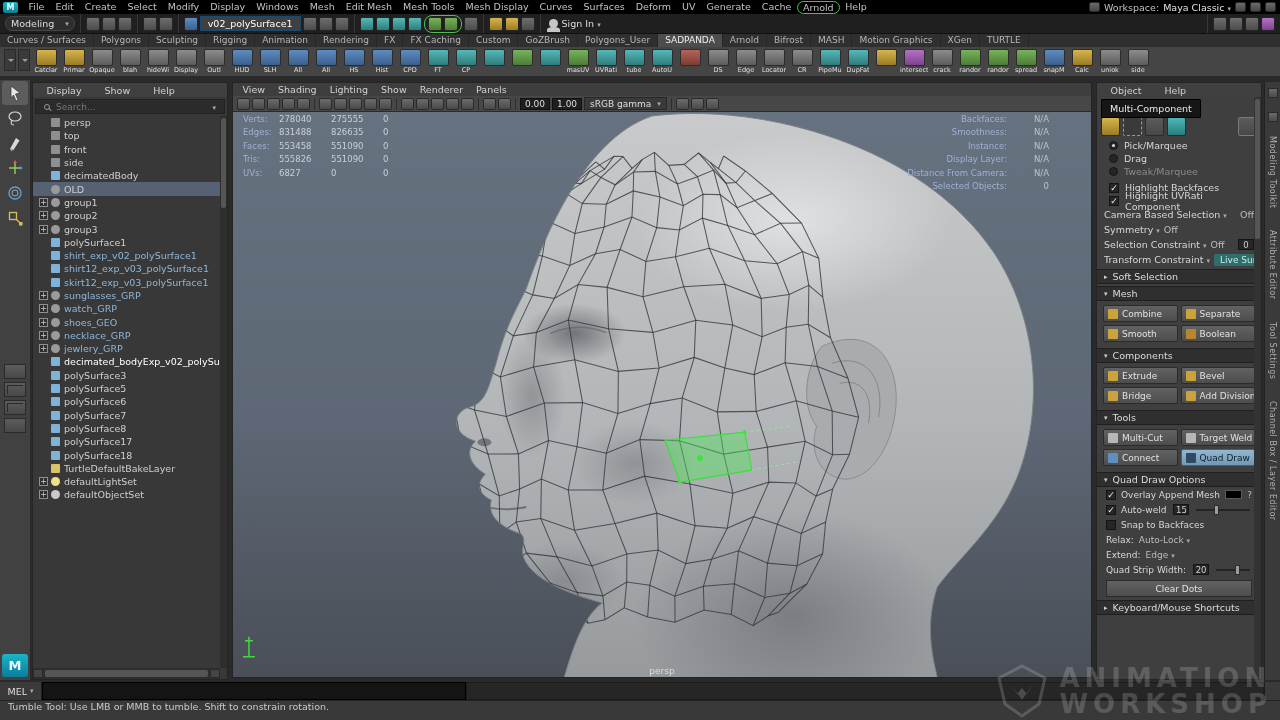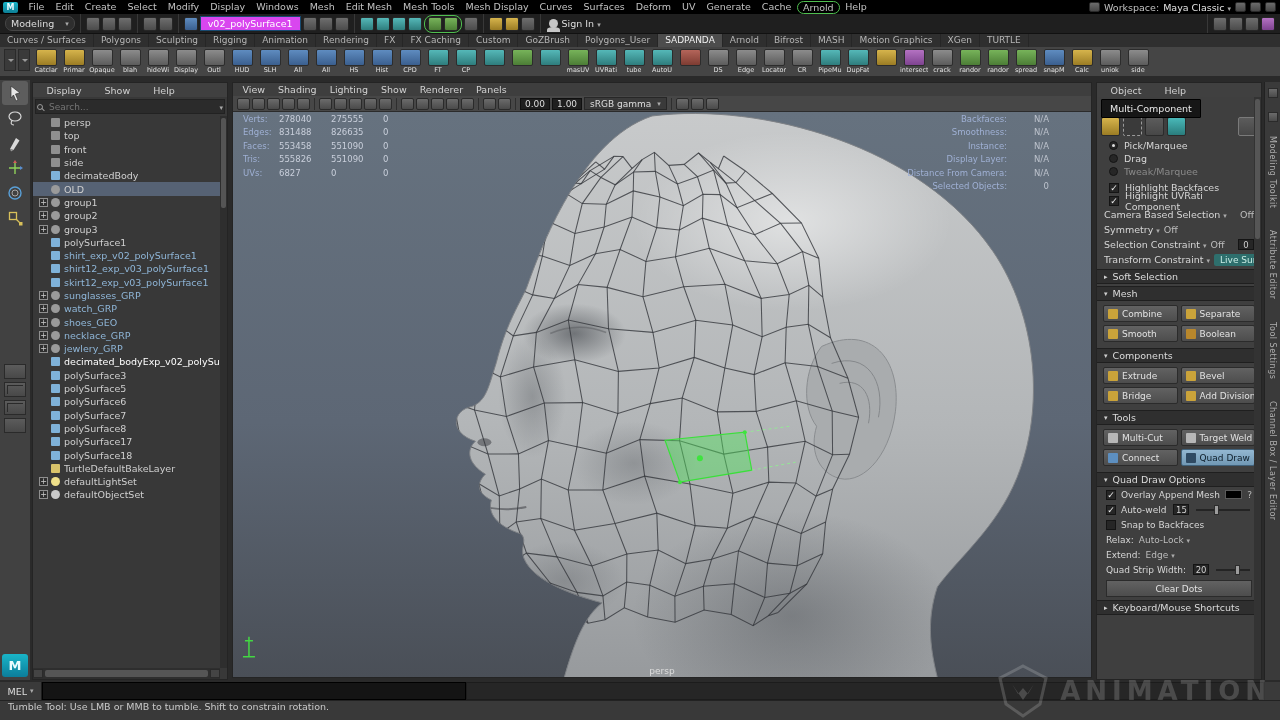--- a/index.html
+++ b/index.html
@@ -24,21 +24,21 @@
   .slgrp{display:flex;align-items:center;gap:2px;padding:0 5px;height:100%;border-right:1px solid #383838}
   .modebox{display:flex;align-items:center;gap:8px;background:#2e2e2e;border:1px solid #454545;
            padding:1px 5px;border-radius:7px;color:#ddd}
   .dd::after{content:"\25BE";font-size:7px;color:#aaa;margin-left:3px}
   .icn13{width:14px;height:14px;background:linear-gradient(#6e6e6e,#4b4b4b);border:1px solid #262626;border-radius:2px}
   .c-teal{background:linear-gradient(#55b8b8,#2e7d7d)}
   .c-blue{background:linear-gradient(#5f8cc0,#3a5f8f)}
   .c-yel{background:linear-gradient(#d6b44c,#9b7c24)}
   .c-grn{background:linear-gradient(#77b35a,#4c7e36)}
   .c-mag{background:linear-gradient(#b472c2,#7e4390)}
-  .selfield{background:#d946ef;border:1px solid #174a6e;color:#fff;padding:1px 7px;font-size:9.5px}
+  .selfield{background:#404040;border:1px solid #174a6e;color:#fff;padding:1px 7px;font-size:9.5px}
   .hlbox{display:flex;gap:2px;border:1px solid #4fbf4f;border-radius:8px;padding:1px 3px}
   .signin{display:flex;align-items:center;gap:4px;padding:0 8px;color:#ddd}
   .person{width:9px;height:9px;border-radius:50%;background:#c6c6c6;position:relative}
   .person::after{content:"";position:absolute;left:-2px;top:8px;width:13px;height:5px;border-radius:50% 50% 0 0;background:#c6c6c6}
 
   
   #shelftabs{position:absolute;left:0;top:34px;width:1280px;height:13px;background:#2f2f2f;
              display:flex;align-items:stretch;font-size:9px;color:#b5b5b5;overflow:hidden}
   .stab{padding:0 7px;line-height:13px;border-right:1px solid #262626;white-space:nowrap;cursor:default}
   .stab.active{background:#4d4d4d;color:#efefef}
@@ -58,21 +58,21 @@
   .tool.seltool{background:#5d5d5d}
   .lay{width:22px;height:15px;border:1px solid #2a2a2a;background:linear-gradient(#5c5c5c,#484848);margin:3px auto;position:relative}
   .lay.split::after{content:"";position:absolute;inset:2px;border-left:1px solid #2a2a2a;border-top:1px solid #2a2a2a}
   .mayalogo{position:absolute;bottom:3px;left:2px;width:26px;height:23px;border-radius:3px;
             background:linear-gradient(#19b5c8,#0c7典a);background:linear-gradient(#19b5c8,#0c7d9a);
             color:#eafcff;font-weight:bold;font-size:13px;display:flex;align-items:center;justify-content:center}
 
   
   #outliner{position:absolute;left:32px;top:82px;width:196px;height:598px;background:#383838;border:1px solid #242424}
   .panelmenus{display:flex;gap:12px;padding:1px 8px;background:#404040;font-size:9.5px;color:#d0d0d0;height:14px;align-items:center}
-  .ol-search{display:flex;align-items:center;background:#2b2b2b;margin:2px;border:1px solid #222;height:15px;padding:0 1px;gap:4px}
+  .ol-search{display:flex;align-items:center;background:#2b2b2b;margin:2px;border:1px solid #222;height:15px;padding:0 8px;gap:4px}
   .mag{width:6px;height:6px;border:1px solid #999;border-radius:50%;position:relative;flex:0 0 auto}
   .mag::after{content:"";position:absolute;width:4px;height:1px;background:#999;transform:rotate(45deg);right:-3px;bottom:-1px}
   .ol-search input{flex:1;background:transparent;border:none;outline:none;color:#bbb;font-size:9px;font-family:inherit}
   .ol-search .dd::after{margin-left:0}
   #oltree{position:absolute;top:33px;left:0;right:7px;bottom:11px;overflow:hidden}
   .orow{display:flex;align-items:center;height:13.3px;font-size:9.5px;color:#cfcfcf;padding-left:6px;white-space:nowrap}
   .orow.sel{background:#566274}
   .orow.ref .olab{color:#8fb6d8}
   .orow.bright .olab{color:#ffffff}
   .tg{width:9px;height:9px;border:1px solid transparent;font-size:8px;line-height:7px;text-align:center;color:#ccc;margin-right:3px;flex:0 0 auto}
@@ -1055,14 +1055,15 @@
   <span>Tumble Tool: Use LMB or MMB to tumble. Shift to constrain rotation.</span>
 </div>
 
 <div id="watermark">
   <svg width="54" height="54" viewBox="0 0 54 54">
     <path d="M27 2 L50 14 L44 40 L27 52 L10 40 L4 14 Z" fill="none" stroke="#fff" stroke-width="3"></path>
     <path d="M16 20 L27 36 L38 20 L32 30 L27 24 L22 30 Z" fill="#fff"></path>
   </svg>
   <div class="wmtxt">
     <div class="wm1">ANIMATION</div>
+    <div class="wm2">WORKSHOP</div>
   </div>
 </div>
 
 </body></html>

